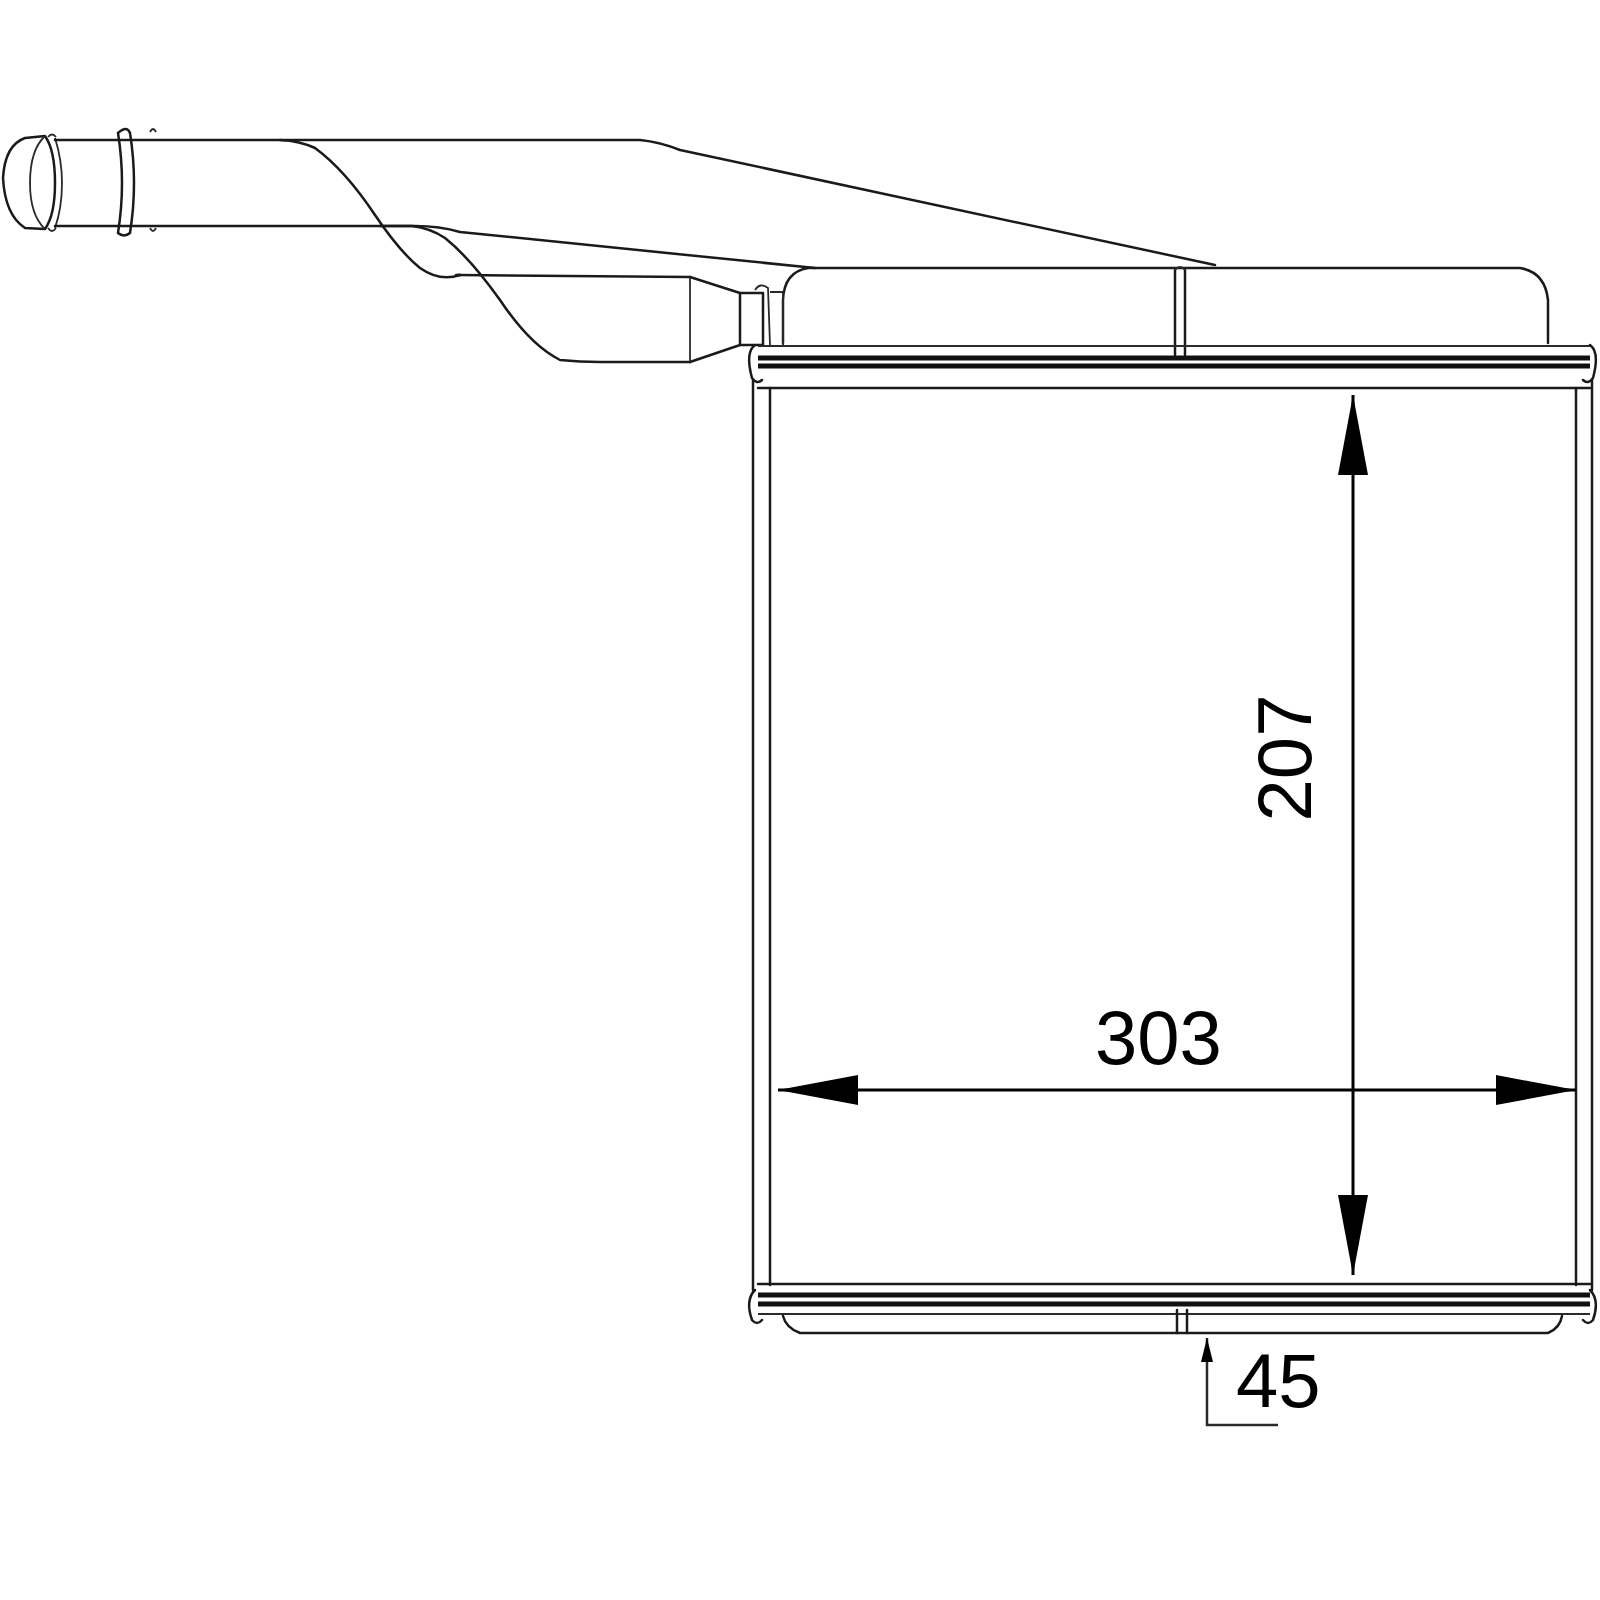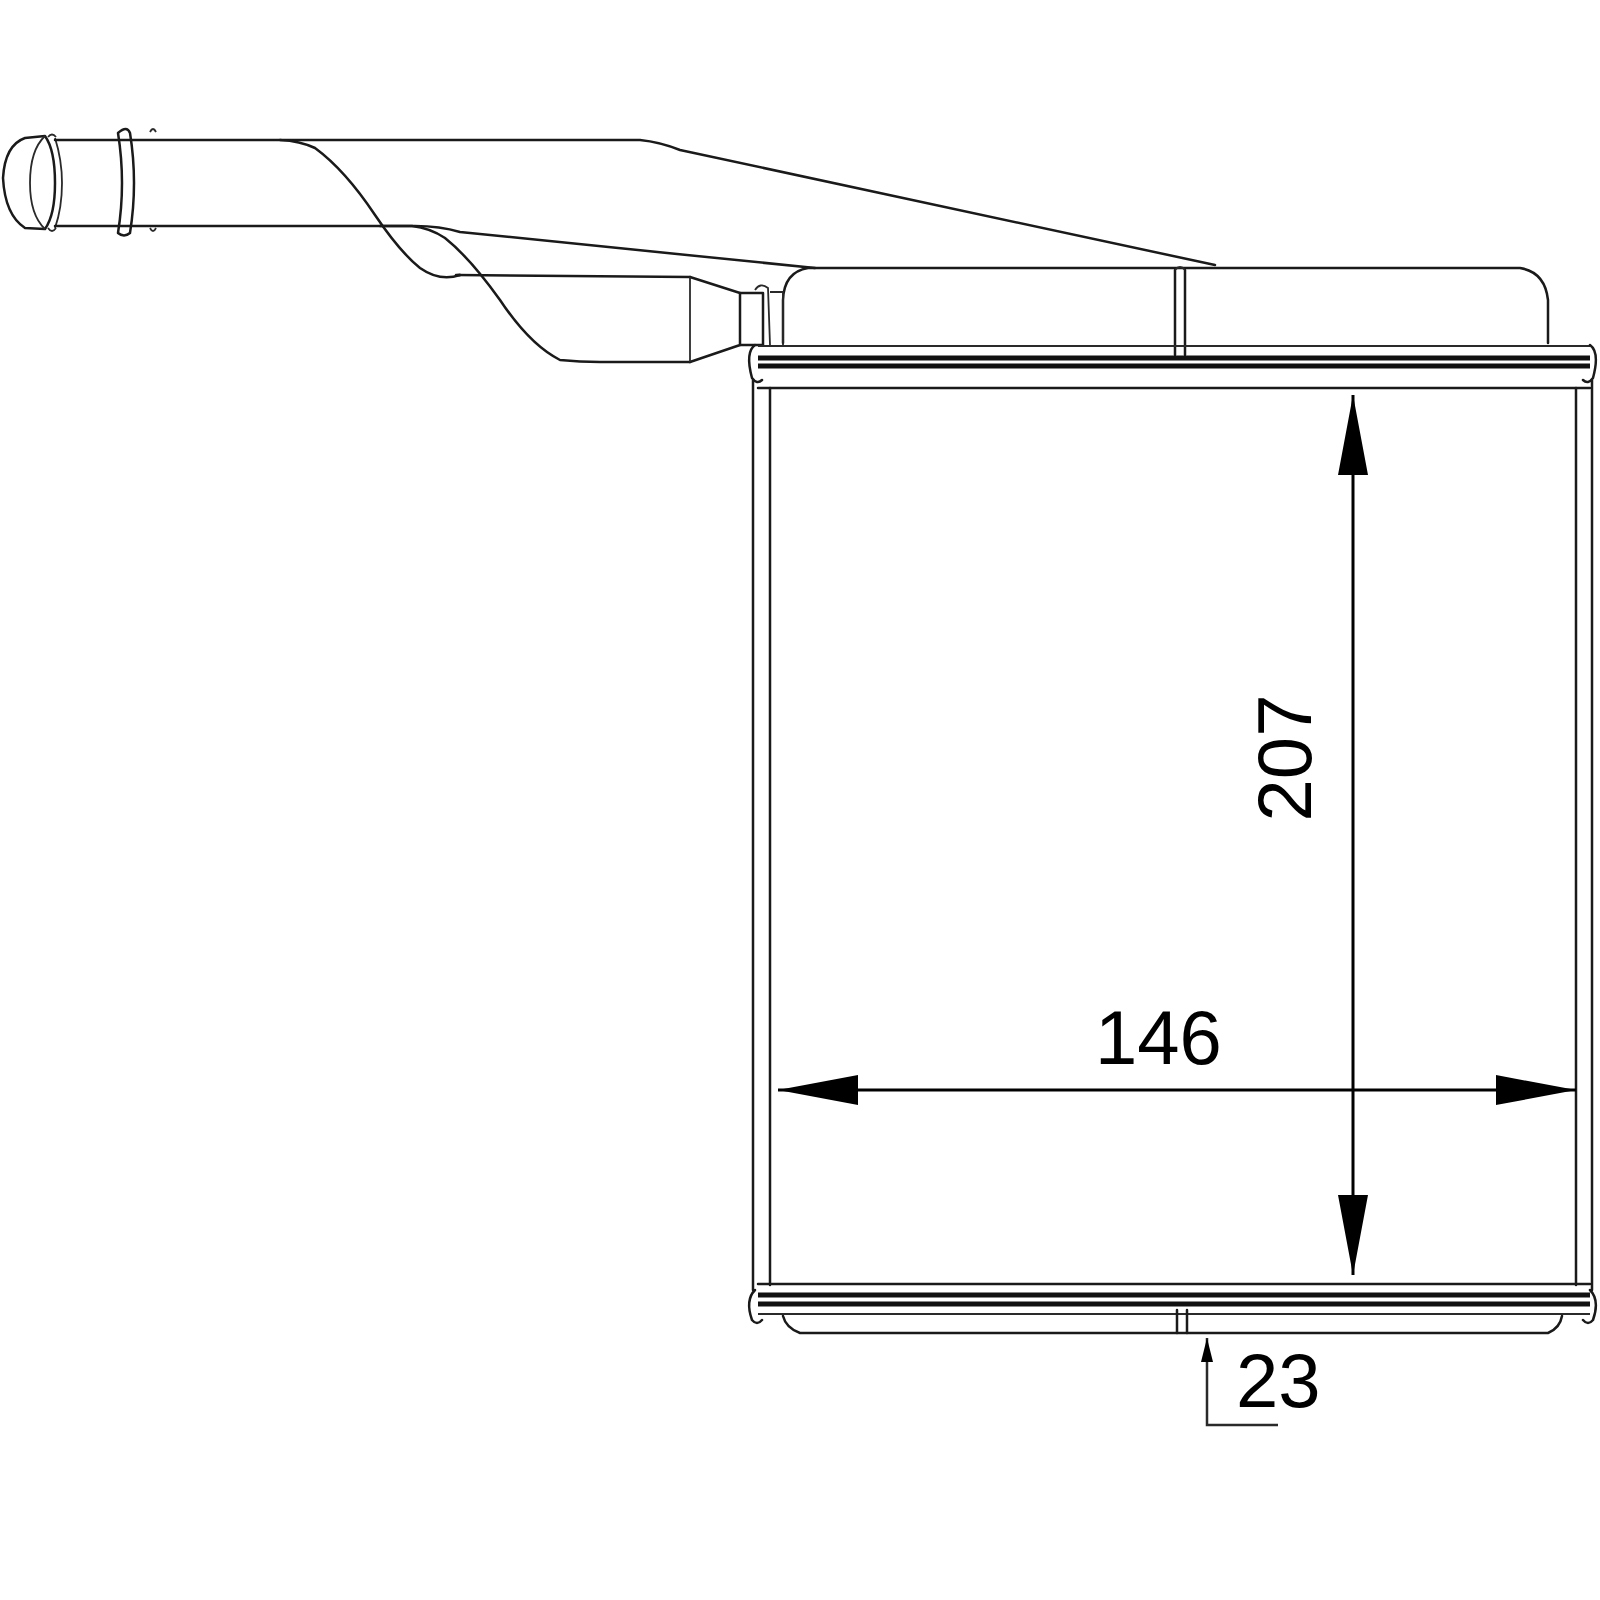--- a/index.html
+++ b/index.html
@@ -107,15 +107,15 @@
       <polygon class="arrow" points="1576,1090 1496,1075 1496,1105"></polygon>
     </g>
 
     <g>
       <polyline class="thin" points="1207,1338 1207,1425 1278,1425" style="stroke-width:2.5"></polyline>
       <polygon class="arrow" points="1207,1338 1201,1362 1213,1362"></polygon>
     </g>
   </svg>
 
   <div id="label-height" class="dim-label">207</div>
-  <div id="label-width" class="dim-label">146</div>
-  <div id="label-depth" class="dim-label">23</div>
+  <div id="label-width" class="dim-label">303</div>
+  <div id="label-depth" class="dim-label">45</div>
 </div>
 
 </body></html>

